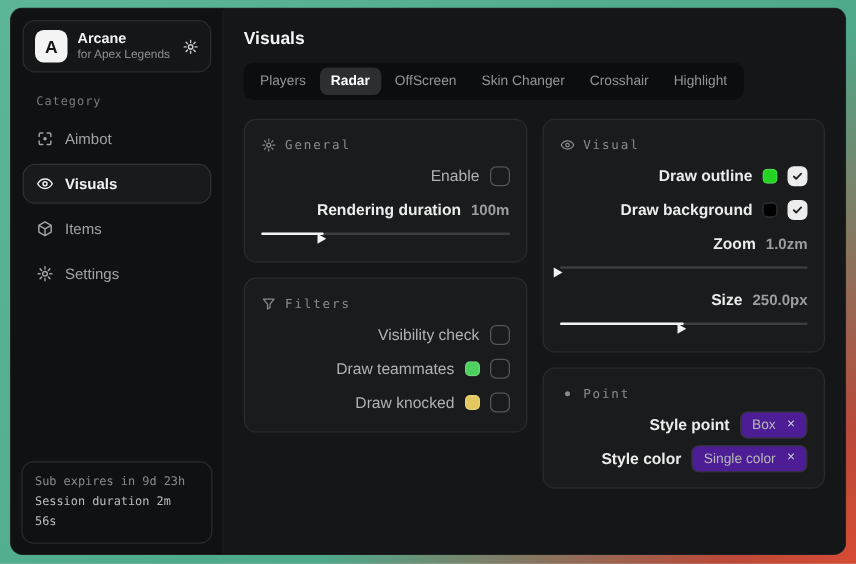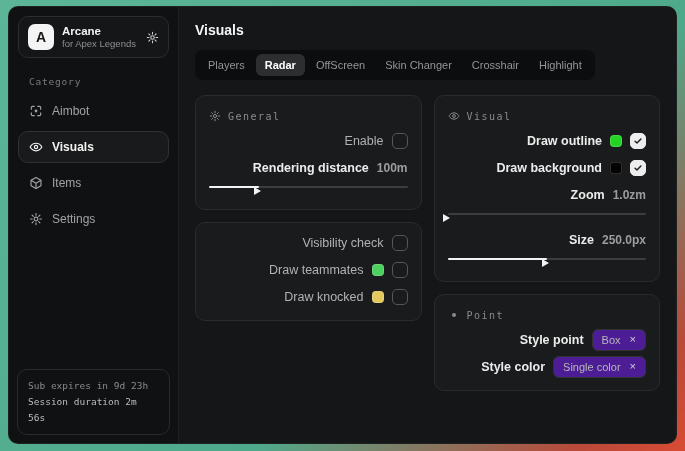--- a/index.html
+++ b/index.html
@@ -215,32 +215,40 @@
                 <path d="M12 2.5v3M12 18.5v3M2.5 12h3M18.5 12h3M5.3 5.3l2.1 2.1M16.6 16.6l2.1 2.1M18.7 5.3l-2.1 2.1M7.4 16.6l-2.1 2.1"></path>
               </svg>
             </span>
             <span>General</span>
           </div>
           <div class="row">
             <span class="lbl-off">Enable</span>
             <span class="checkbox"></span>
           </div>
           <div class="row">
-            <span class="lbl-on">Rendering distance</span>
+            <span class="lbl-on">Rendering duration</span>
             <span class="value">100m</span>
           </div>
           <div class="slider">
             <div class="track"></div>
             <div class="fill" style="width:25%">
               <div class="thumb"></div>
             </div>
           </div>
         </div>
 
         <div class="card">
+          <div class="card-title">
+            <span class="cicon">
+              <svg width="12" height="12" viewBox="0 0 24 24" fill="none" stroke="currentColor" stroke-width="2" stroke-linejoin="round">
+                <path d="M3.5 4.5h17L14 12.5v5.5l-4 2.5v-8z"></path>
+              </svg>
+            </span>
+            <span>Filters</span>
+          </div>
           <div class="row">
             <span class="lbl-off">Visibility check</span>
             <span class="checkbox"></span>
           </div>
           <div class="row">
             <span class="lbl-off">Draw teammates</span>
             <span class="row-right">
               <span class="swatch" style="background:#4cd05e"></span>
               <span class="checkbox"></span>
             </span>

